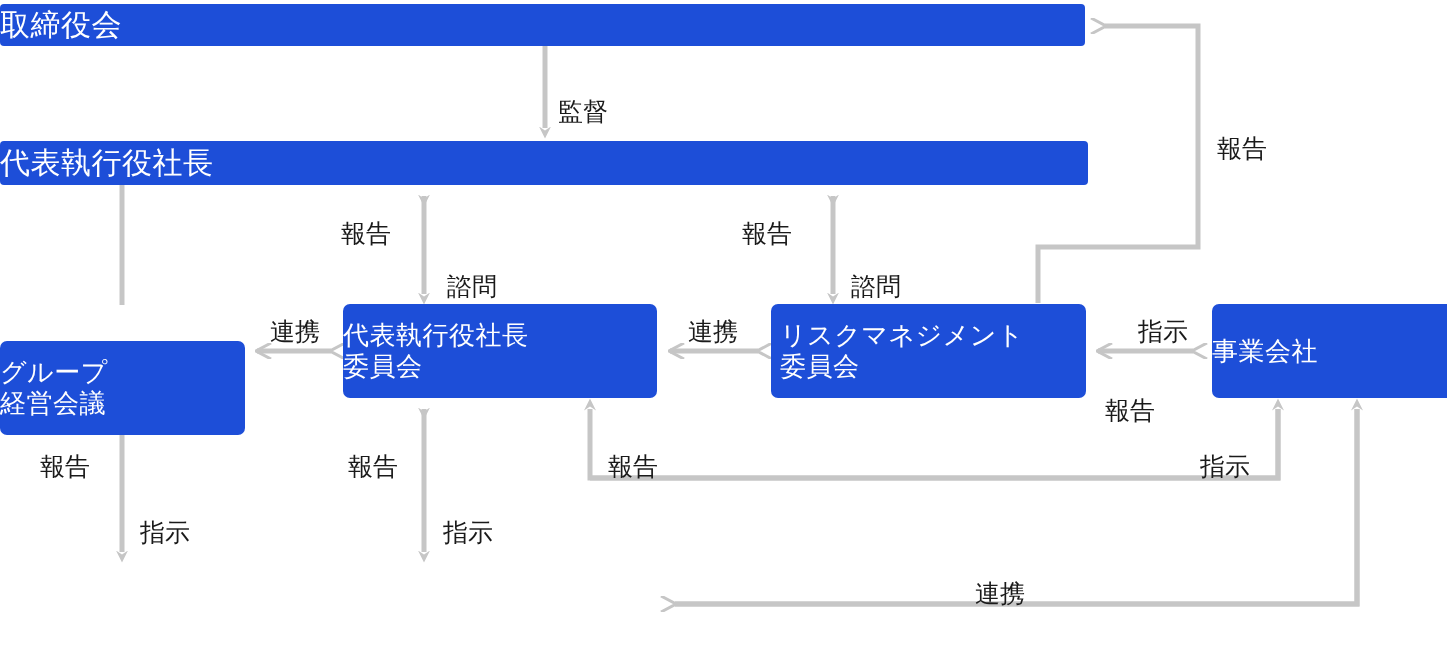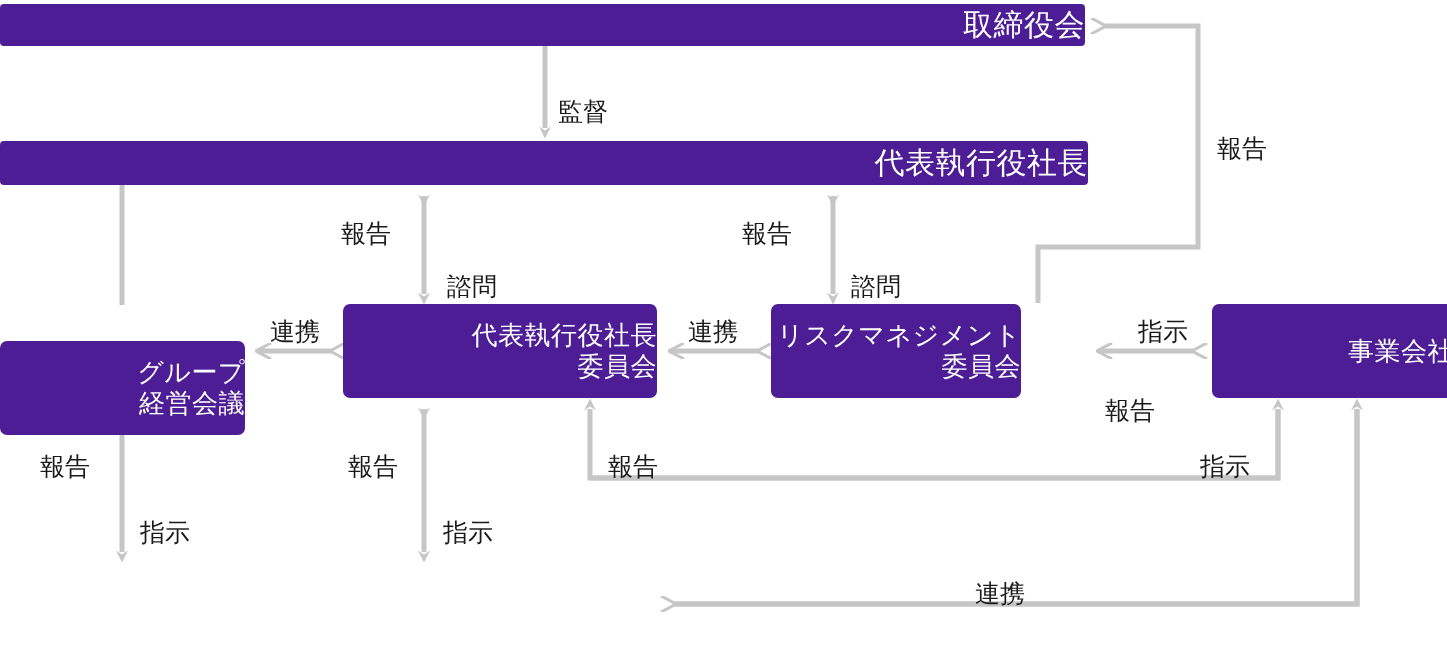--- a/index.html
+++ b/index.html
@@ -15,26 +15,26 @@
     overflow:hidden;
   }
   #wires{
     position:absolute;
     left:0;top:0;
     width:1447px;height:649px;
     pointer-events:none;
   }
   .node{
     position:absolute;
-    background:#4c1d95;
+    background:#1d4ed8;
     color:#ffffff;
     display:flex;
     align-items:center;
     justify-content:center;
-    text-align:right;
+    text-align:left;
     border-radius:7px;
     line-height:1.18;
     letter-spacing:0.5px;
     box-sizing:border-box;
     white-space:pre-line;
   }
   .node.bar{border-radius:4px;}
   .node .ntxt{display:block;width:100%;}
   .lbl{
     position:absolute;
@@ -107,21 +107,21 @@
   <div class="node" style="left:0px;top:304px;width:245px;height:94px;font-size:26px;margin-top:37px;">
     <span class="ntxt">グループ
 経営会議</span>
   </div>
 
   <div class="node" style="left:343px;top:304px;width:314px;height:94px;font-size:26px;">
     <span class="ntxt">代表執行役社長
 委員会</span>
   </div>
 
-  <div class="node" style="left:771px;top:304px;width:250px;height:94px;font-size:26px;">
+  <div class="node" style="left:771px;top:304px;width:315px;height:94px;font-size:26px;padding-left:9px;">
     <span class="ntxt">リスクマネジメント
 委員会</span>
   </div>
 
   <div class="node" style="left:1205px;top:304px;width:242px;height:94px;font-size:26px;margin-left:7px;">
     <span class="ntxt">事業会社</span>
   </div>
 
 
   <div class="lbl" style="left:558px;top:79px;">監督</div>

